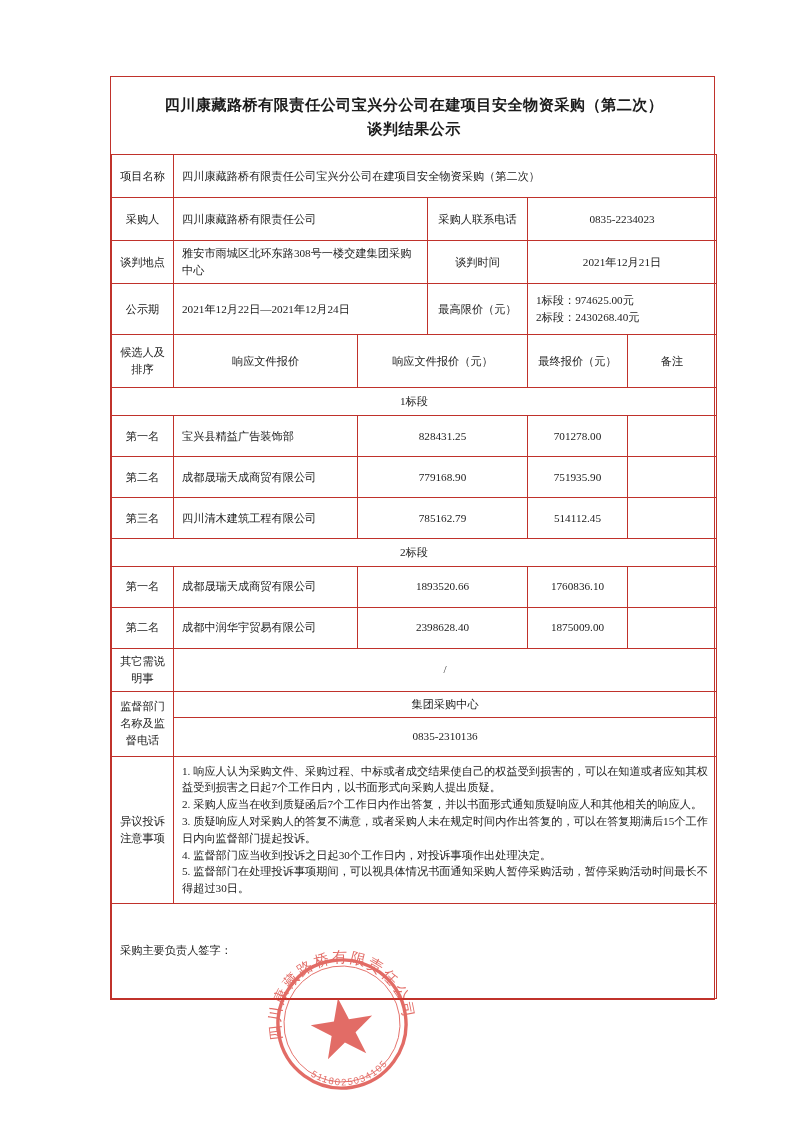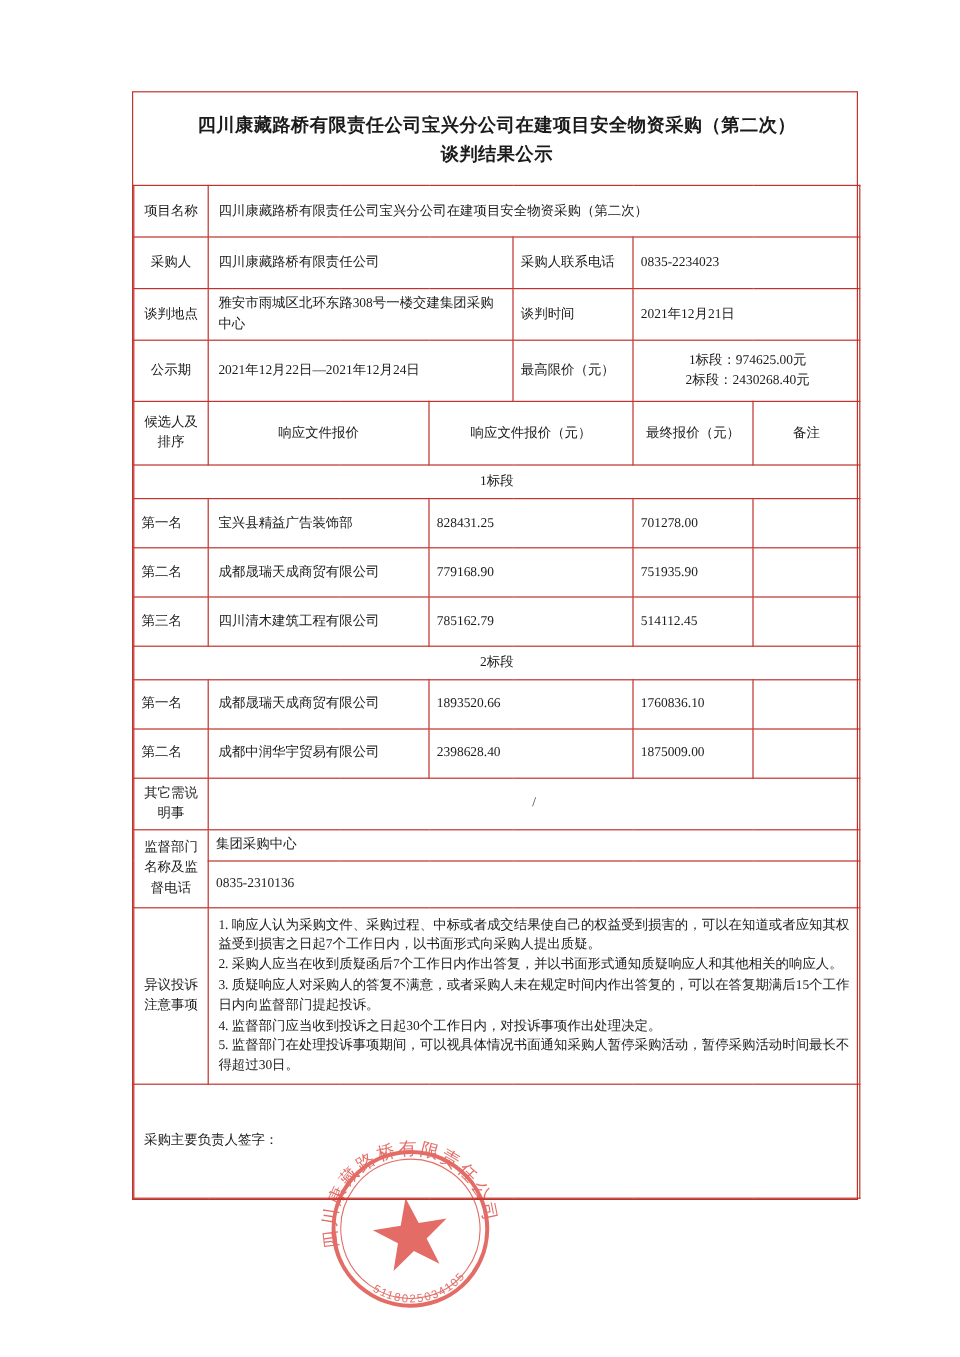--- a/index.html
+++ b/index.html
@@ -50,37 +50,37 @@
   .title-line {
     font-size: 15.2px;
     font-weight: bold;
     letter-spacing: 0.4px;
     line-height: 1.55;
   }
   .lbl {
     text-align: center;
     width: 58px;
   }
-  .ctr { }
+  .ctr { text-align: center; }
   .lft { text-align: left; padding-left: 8px !important; }
   .sec-row td {
     text-align: center;
     font-size: 11.4px;
     padding: 5px 0 !important;
     margin-left: 11px;
   }
   .hdr td {
     text-align: center;
     font-size: 11.4px;
   }
   .tall { height: 34px; }
   .price-box {
     font-size: 10.4px;
     line-height: 1.55;
-    text-align: center;
+    text-align: left;
     padding-left: 8px !important;
   }
   .notes {
     font-size: 10.6px;
     line-height: 1.62;
     text-align: left;
     padding: 6px 8px !important;
   }
   .notes div { margin: 0; }
   .sign-row td {

